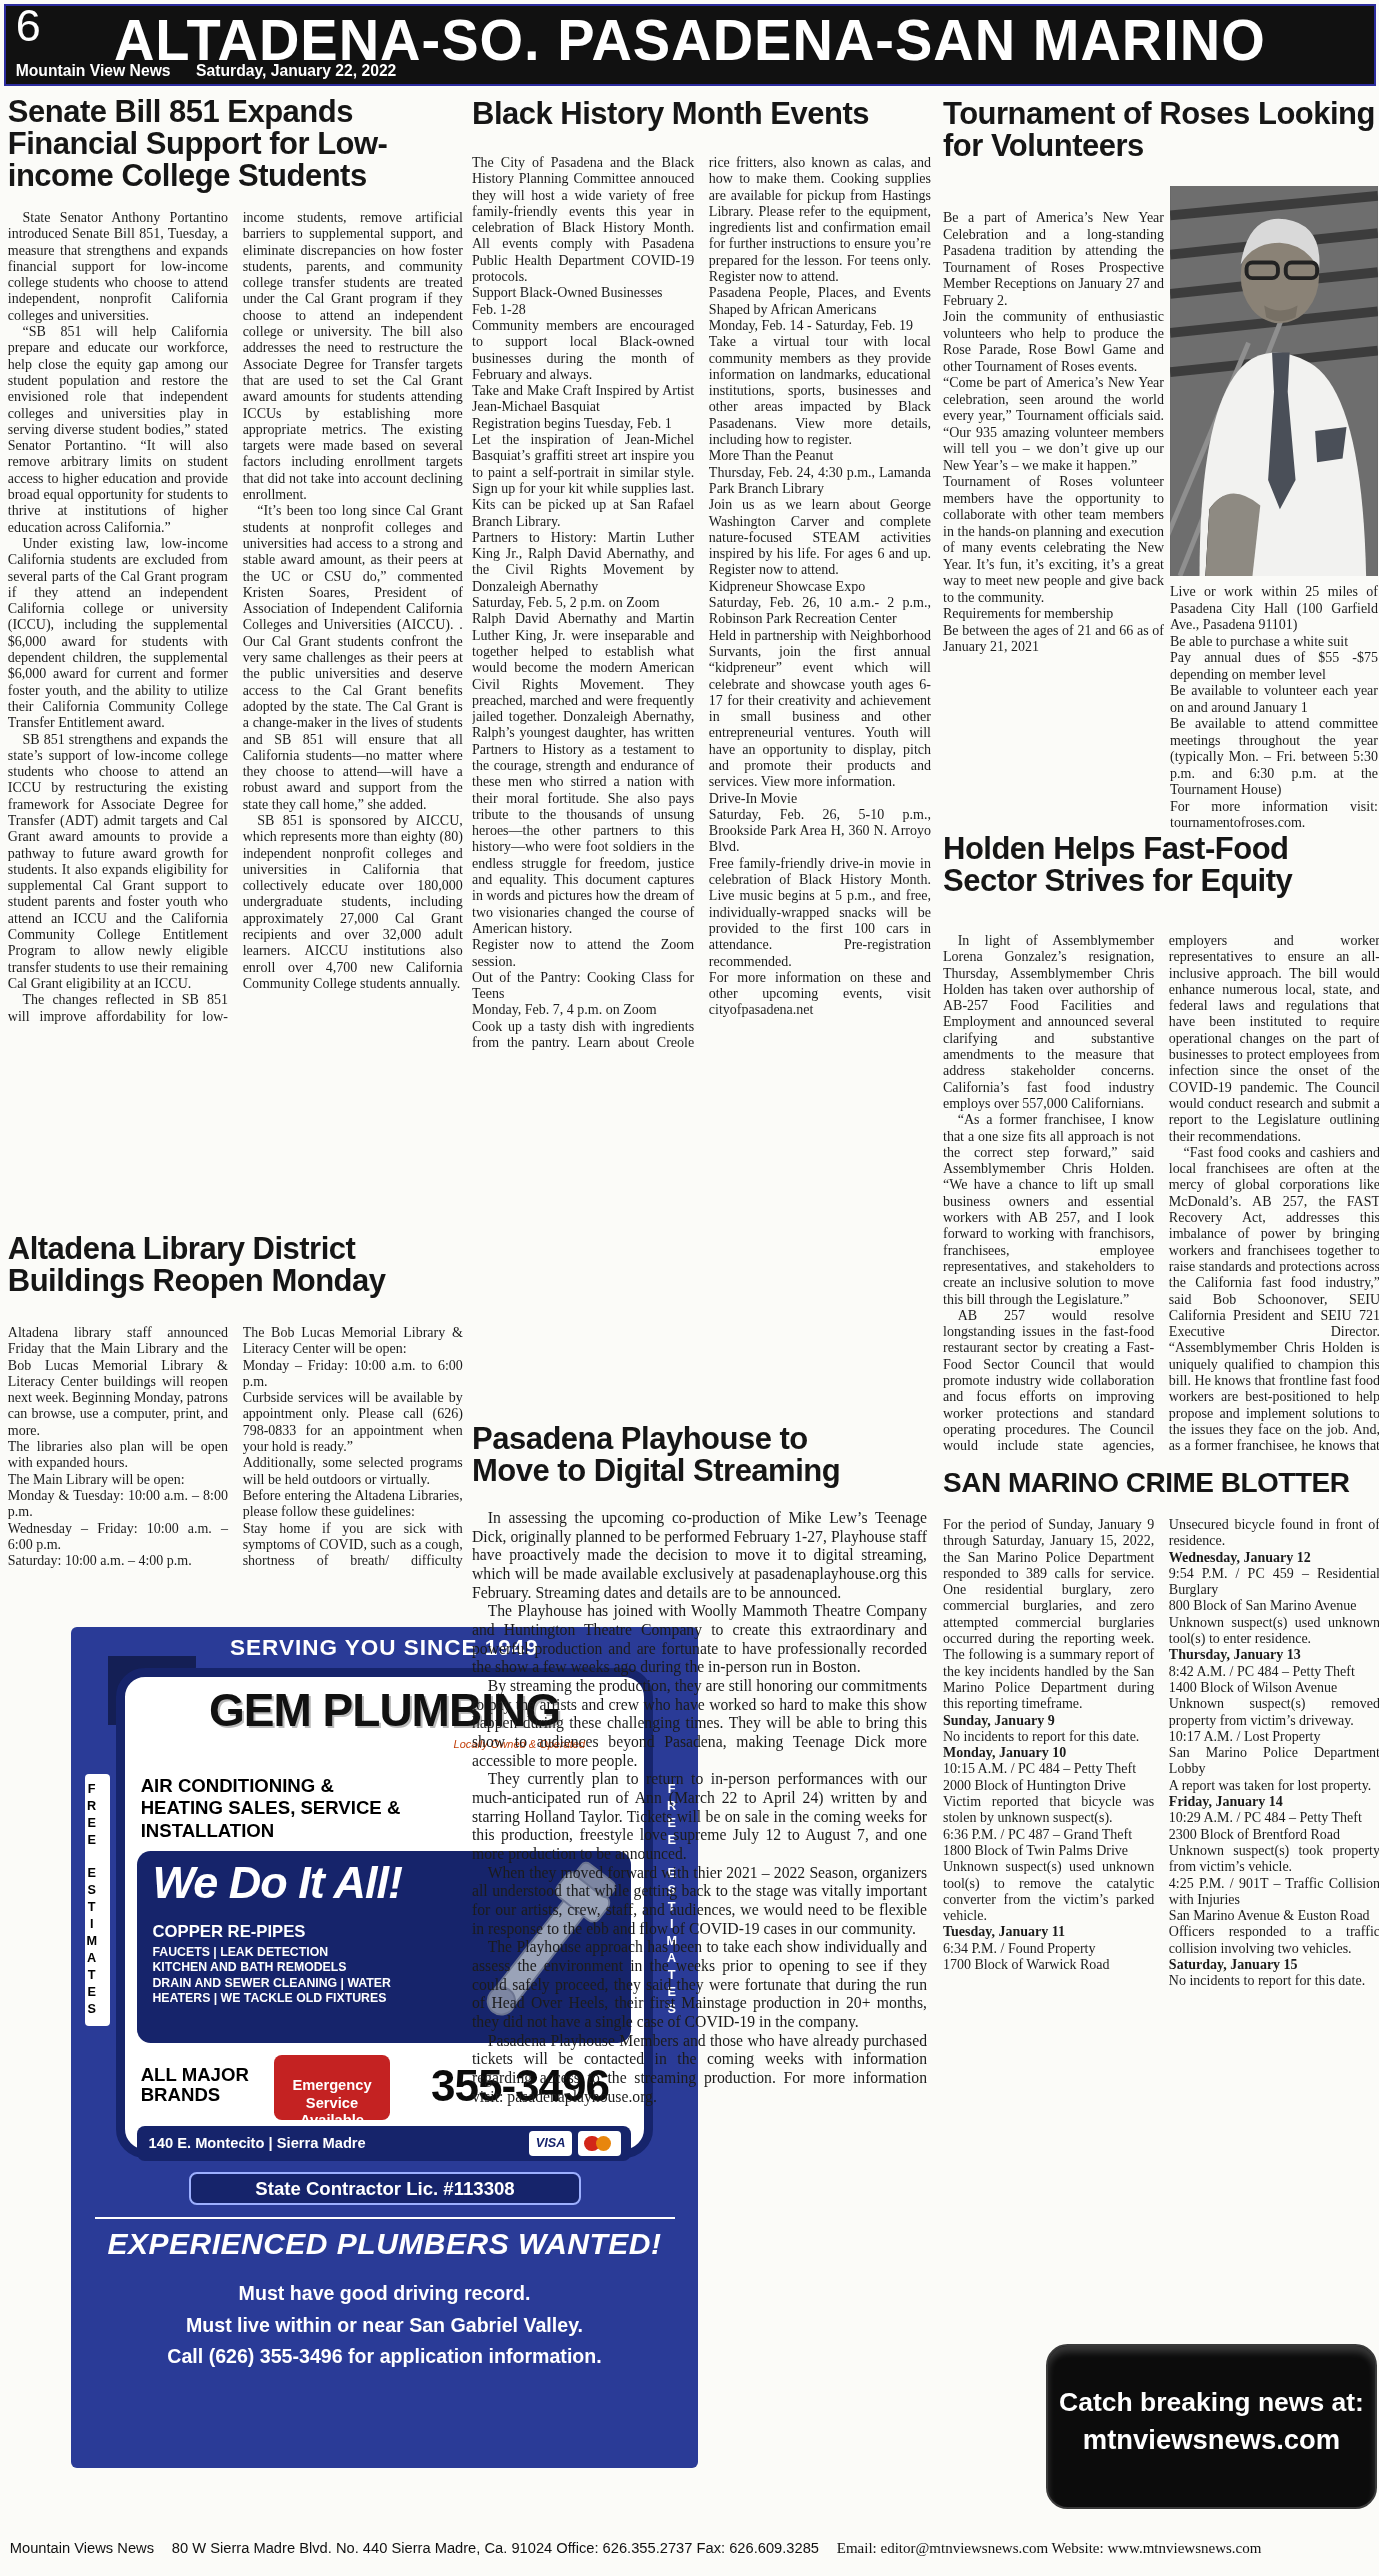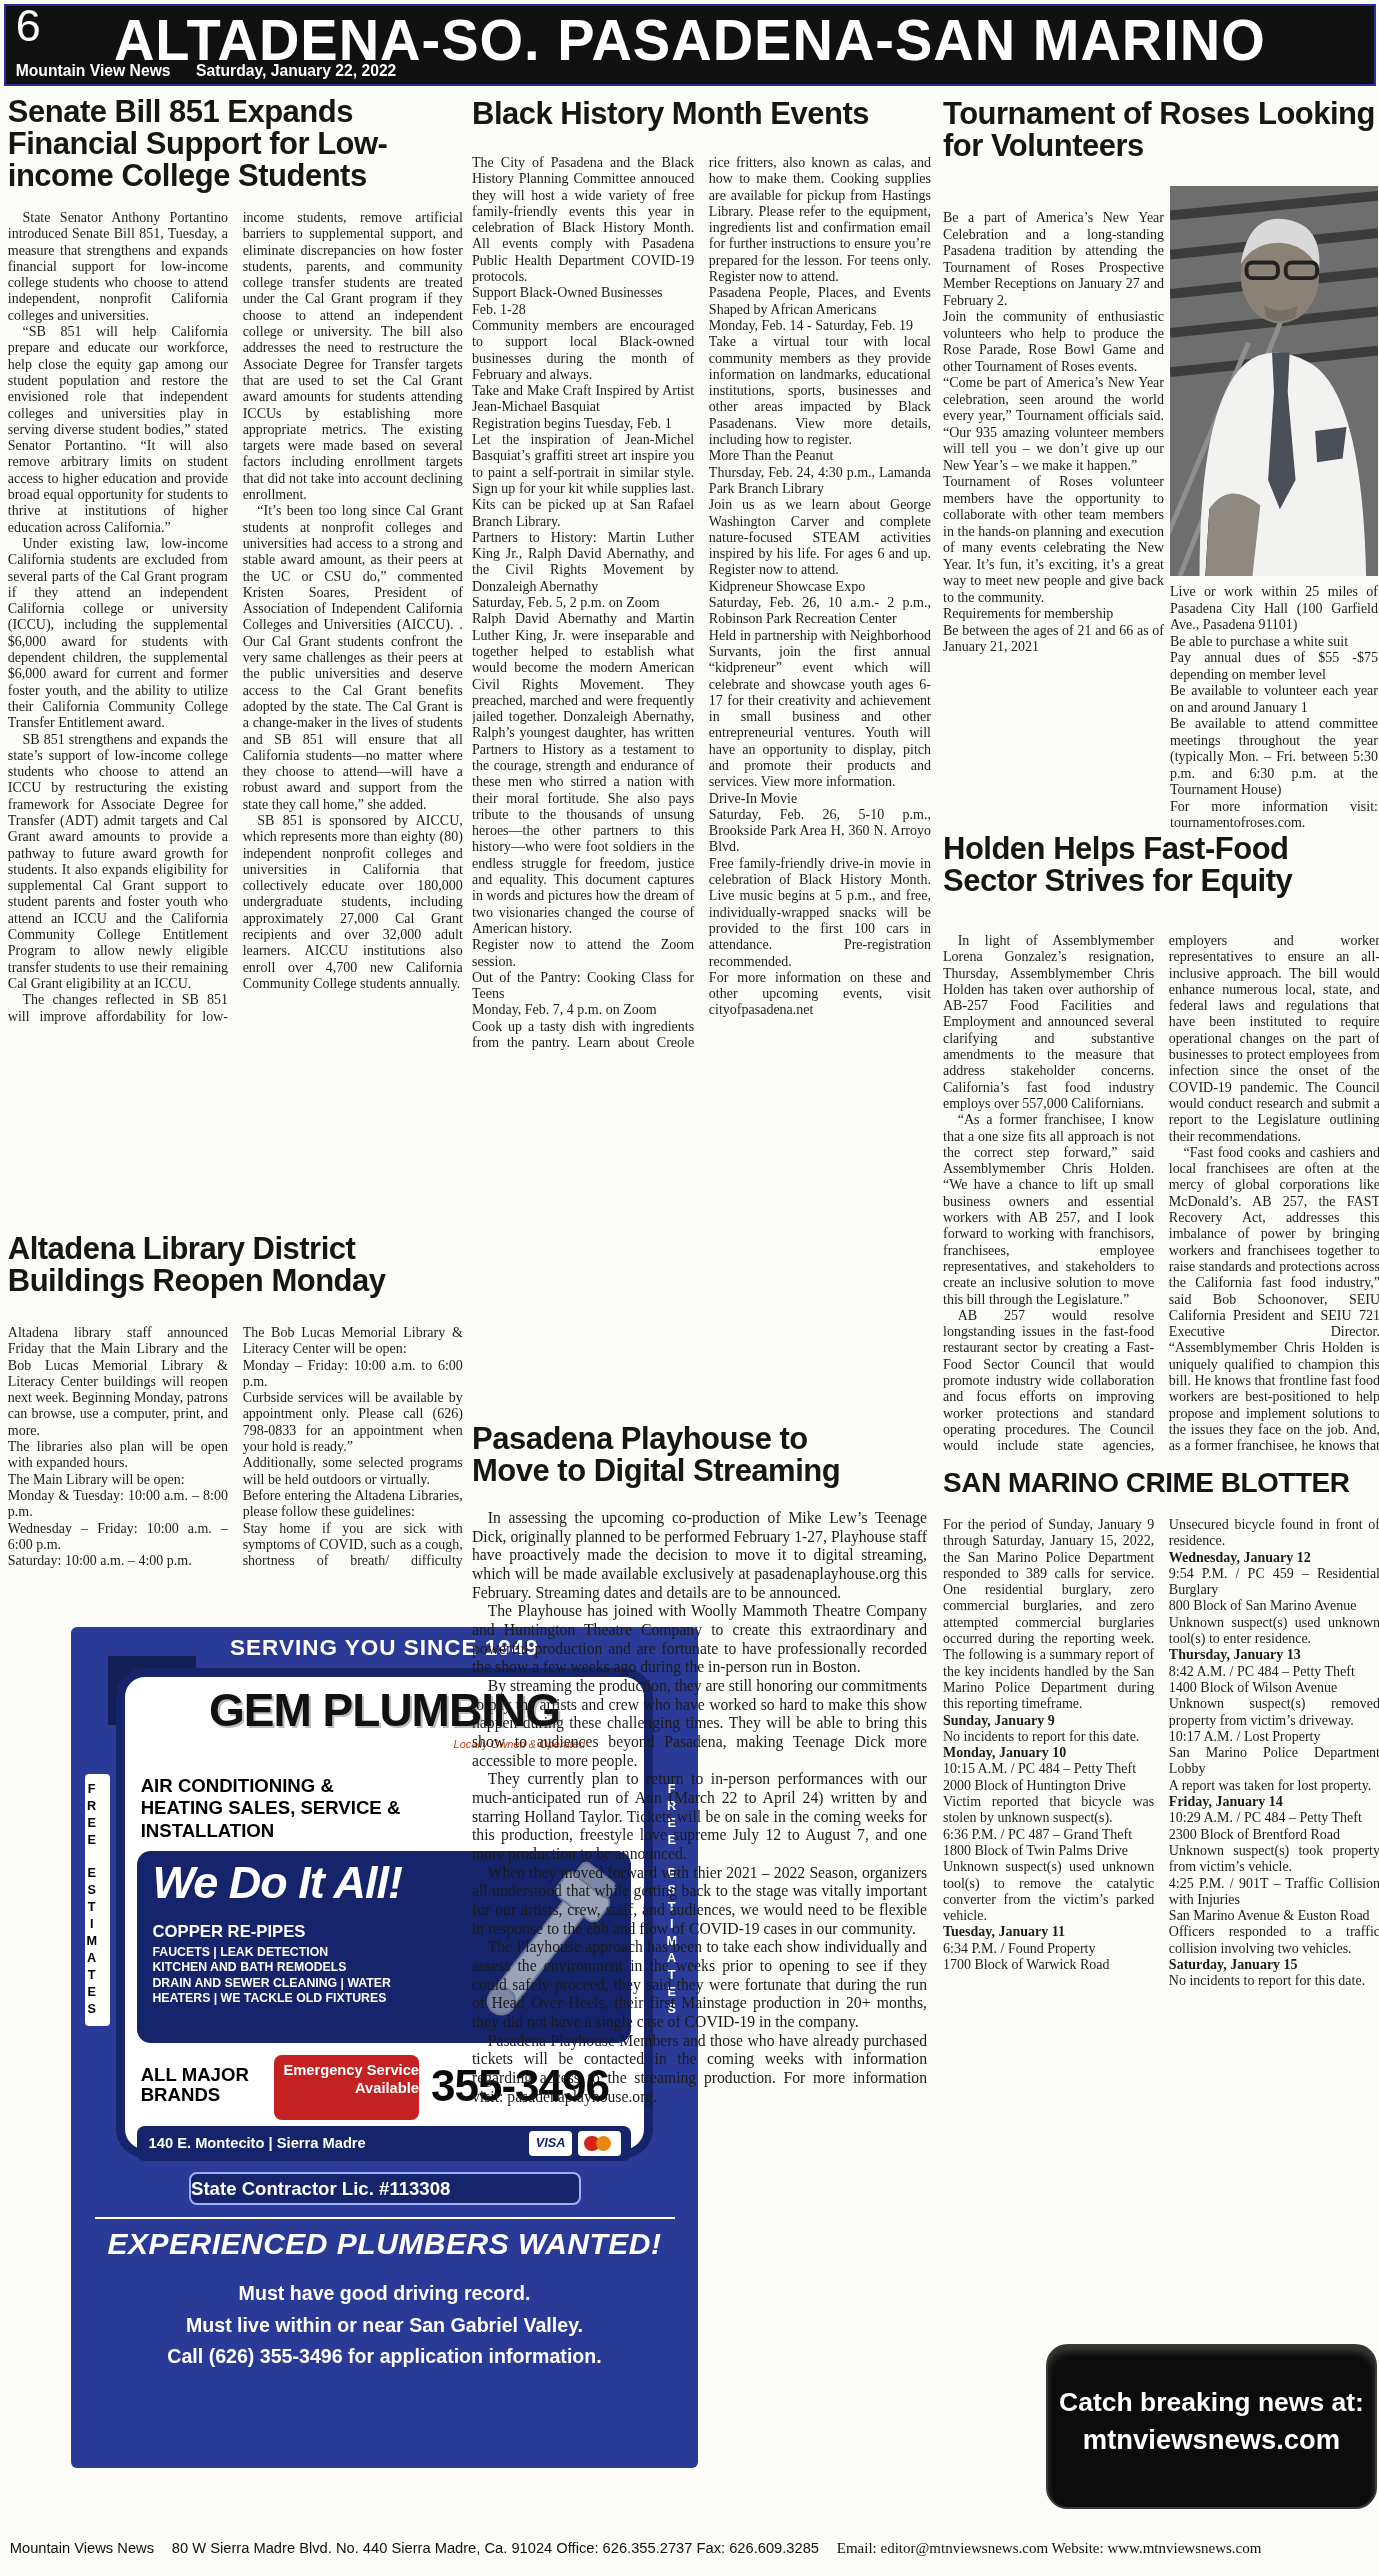--- a/index.html
+++ b/index.html
@@ -30,32 +30,32 @@
   .gem-panel{position:absolute;left:45px;top:41px;width:537px;height:490px;background:#fff;border:9.8px solid #16246b;border-radius:29px}
   .gem-brand{position:absolute;left:0;right:0;top:5.9px;text-align:center;font-size:46px;font-weight:bold;letter-spacing:-1px;color:#111;text-shadow:2px 2px 0 #bbb}
   .gem-owned{position:absolute;right:59px;top:61px;font-style:italic;font-size:11px;color:#c2410c}
   .gem-services{position:absolute;left:15.7px;top:98px;width:274px;font-weight:bold;font-size:18.6px;line-height:1.2;color:#000}
   .gem-navy{position:absolute;left:11.8px;top:174px;width:494px;height:192px;background:#16246b;border-radius:13.7px;color:#fff}
   .gem-slogan{position:absolute;left:15.7px;top:5.9px;font-size:45px;font-weight:bold;font-style:italic;letter-spacing:-1px}
   .gem-list{position:absolute;left:15.7px;top:71px;width:333px;font-weight:bold}
   .gem-list .l1{font-size:16.7px;margin-bottom:2.9px}
   .gem-list p{font-size:12.3px;line-height:1.25}
   .gem-brands{position:absolute;left:15.7px;top:388px;width:127px;font-size:18.6px;font-weight:bold;color:#000;line-height:1.1}
-  .gem-emg{position:absolute;left:149px;top:378px;width:145px;height:65px;background:#c42222;border-radius:7.8px;color:#fff;font-weight:bold;font-size:14.7px;text-align:right;padding-top:7px;line-height:1.2}
+  .gem-emg{position:absolute;left:149px;top:378px;width:116px;height:65px;background:#c42222;border-radius:7.8px;color:#fff;font-weight:bold;font-size:14.7px;text-align:center;padding-top:22px;line-height:1.2}
   .gem-phone{position:absolute;left:306px;top:384px;font-size:44px;font-weight:bold;color:#0b0b0b;letter-spacing:-1px}
   .gem-addrbar{position:absolute;left:11.8px;top:449px;width:494px;height:35px;background:#16246b;border-radius:7.8px;color:#fff;font-weight:bold;font-size:14.7px;line-height:35px;padding-left:11.8px}
   .gem-cards{position:absolute;right:9.8px;top:4.9px;display:flex;gap:5.9px}
   .chip{width:43px;height:25.5px;background:#fff;border-radius:3.9px;position:relative;text-align:center}
   .chip.visa{color:#16246b;font-weight:bold;font-size:12.7px;line-height:25.5px;font-style:italic}
   .mc-c1,.mc-c2{position:absolute;top:4.9px;width:15.7px;height:15.7px;border-radius:50%}
   .mc-c1{left:5.9px;background:#d22619}
   .mc-c2{left:17.6px;background:#e8860d}
   .gem-vert{position:absolute;top:147px;width:25.5px;color:#000;background:#fff;font-weight:bold;font-size:12.7px;writing-mode:vertical-lr;text-orientation:upright;letter-spacing:2.9px;text-align:center;padding:7.8px 0;border-radius:3.9px}
   .gem-vert.right{background:transparent;color:#fff}
-  .gem-lic{position:absolute;left:118px;top:545px;width:392px;height:33px;background:#16246b;border:2px solid #9db0ff;border-radius:7.8px;color:#fff;font-weight:bold;font-size:18.6px;line-height:29px}
+  .gem-lic{position:absolute;left:118px;top:545px;width:392px;height:33px;background:#16246b;border:2px solid #9db0ff;border-radius:7.8px;color:#fff;font-weight:bold;font-size:18.6px;text-align:center;line-height:29px}
   .gem-rule{position:absolute;left:23.5px;right:23.5px;top:590px;height:2px;background:#fff}
   .gem-wanted{position:absolute;left:0;right:0;top:600px;text-align:center;color:#fff;font-weight:bold;font-style:italic;font-size:30px;letter-spacing:0.5px}
   .gem-wlines{position:absolute;left:0;right:0;top:651px;text-align:center;color:#fff;font-weight:bold;font-size:19.6px}
   .gem-wlines p{line-height:1.62}
   
   .breaking{background:#0c0c0c;border:2.9px solid #3a3a3a;border-radius:21.6px;color:#fff;text-align:center;font-family:"Liberation Sans",sans-serif;font-weight:bold;box-shadow:inset 0 5.9px 7.8px rgba(255,255,255,.18)}
   .breaking .b1{font-size:26.5px;margin-top:41px}
   .breaking .b2{font-size:27.4px;margin-top:5.9px}
   
   .footer{left:9.8px;top:2540px;width:1368px;font-size:14.7px;white-space:nowrap;font-family:"Liberation Sans",sans-serif;color:#111}

